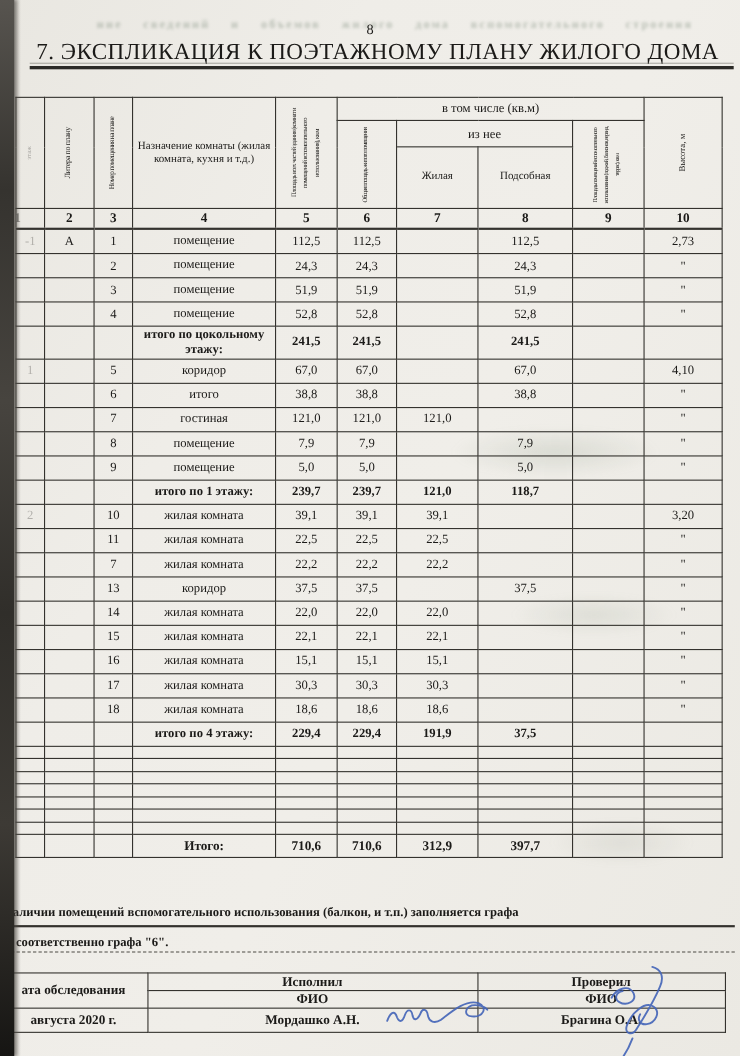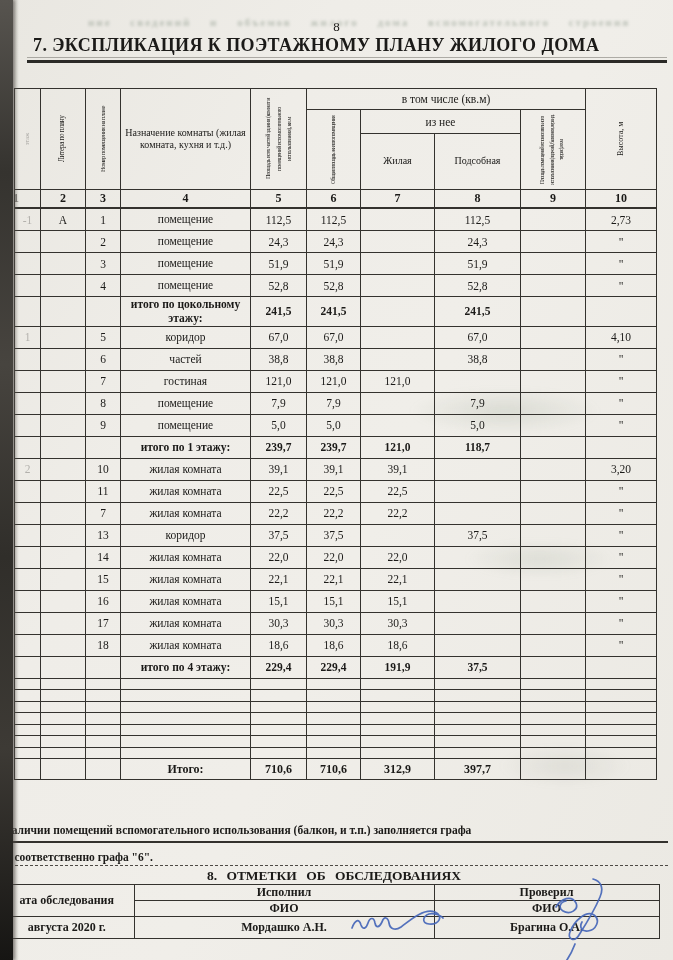--- a/index.html
+++ b/index.html
@@ -19,21 +19,21 @@
   .bleed-line{position:absolute;top:16px;left:88px;width:570px;z-index:1;
       font-size:11px;font-weight:bold;color:#6e7f6e;opacity:.42;filter:blur(1.6px);
       letter-spacing:2px;word-spacing:14px;white-space:nowrap;overflow:hidden;}
   .smudge{position:absolute;z-index:1;filter:blur(3px);border-radius:50%;}
   .sm1{left:410px;top:388px;width:190px;height:46px;background:radial-gradient(closest-side,rgba(135,150,130,.20),rgba(135,150,130,0));}
   .sm2{left:465px;top:540px;width:150px;height:38px;background:radial-gradient(closest-side,rgba(135,150,130,.16),rgba(135,150,130,0));}
   .sm3{left:500px;top:745px;width:130px;height:42px;background:radial-gradient(closest-side,rgba(140,148,135,.14),rgba(140,148,135,0));}
 
   .page-number{position:absolute;top:19px;left:0;width:673px;text-align:center;
       font-size:13px;z-index:2;}
-  .doc-title{position:absolute;top:35px;left:33px;font-size:18px;font-weight:bold;
+  .doc-title{position:absolute;top:35px;left:33px;font-size:21px;font-weight:normal;
       letter-spacing:.4px;z-index:2;white-space:nowrap;}
   .title-rule{position:absolute;top:60px;left:27px;width:640px;height:2.5px;background:#2b2a27;z-index:2;}
   .title-rule-echo{position:absolute;top:57px;left:27px;width:640px;height:1px;background:rgba(90,88,82,.45);z-index:2;}
 
   
   table.main{position:absolute;top:88px;left:14px;border-collapse:collapse;z-index:3;
       table-layout:fixed;width:642px;}
   table.main th,table.main td{border:1.6px solid #34322e;padding:0;
       text-align:center;vertical-align:middle;font-weight:normal;
       font-size:11.5px;overflow:hidden;}
@@ -226,21 +226,21 @@
           <td>67,0</td>
           <td></td>
           <td>67,0</td>
           <td></td>
           <td>4,10</td>
         </tr>
         <tr class="r-data">
           <td></td>
           <td></td>
           <td>6</td>
-          <td class="c-name">частей</td>
+          <td class="c-name">итого</td>
           <td>38,8</td>
           <td>38,8</td>
           <td></td>
           <td>38,8</td>
           <td></td>
           <td class="ditto">"</td>
         </tr>
         <tr class="r-data">
           <td></td>
           <td></td>
@@ -505,21 +505,20 @@
           <td></td>
           <td></td>
         </tr>
       </tbody>
   </table>
 
   <div class="footnote1">наличии помещений вспомогательного использования (балкон, и т.п.) заполняется  графа</div>
   <div class="rule-1"></div>
   <div class="footnote2">и соответственно графа "6".</div>
   <div class="rule-2"></div>
-  <div class="survey-heading">8. ОТМЕТКИ  ОБ  ОБСЛЕДОВАНИЯХ</div>
 
   <table class="survey">
     <colgroup>
         <col style="width:134px">
         <col style="width:300px">
         <col style="width:225px">
       </colgroup>
     <tbody>
         <tr class="srow1">
       <td rowspan="2" class="no-left date-label">ата обследования</td>

